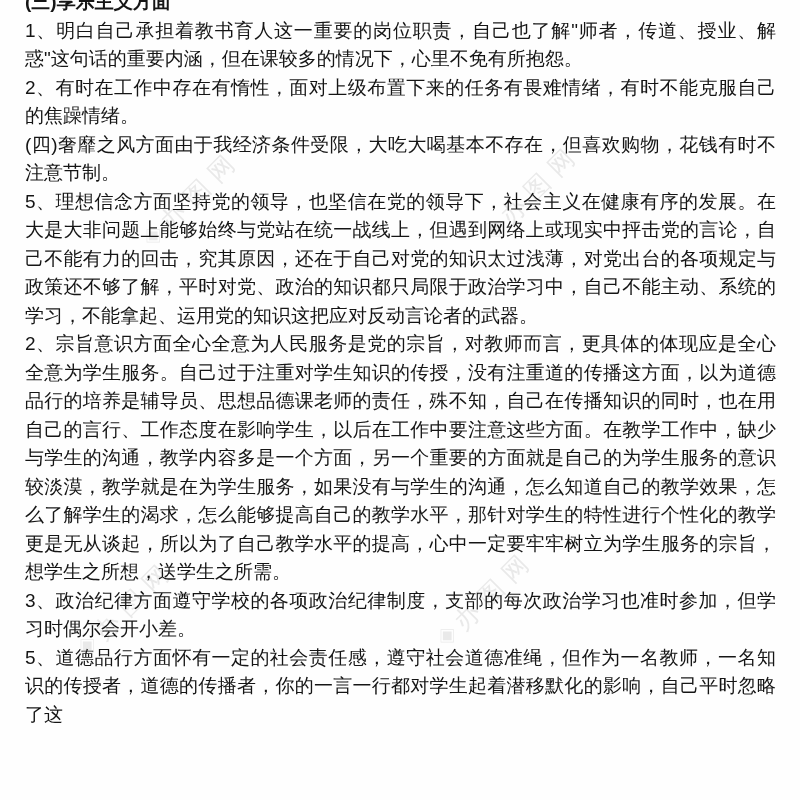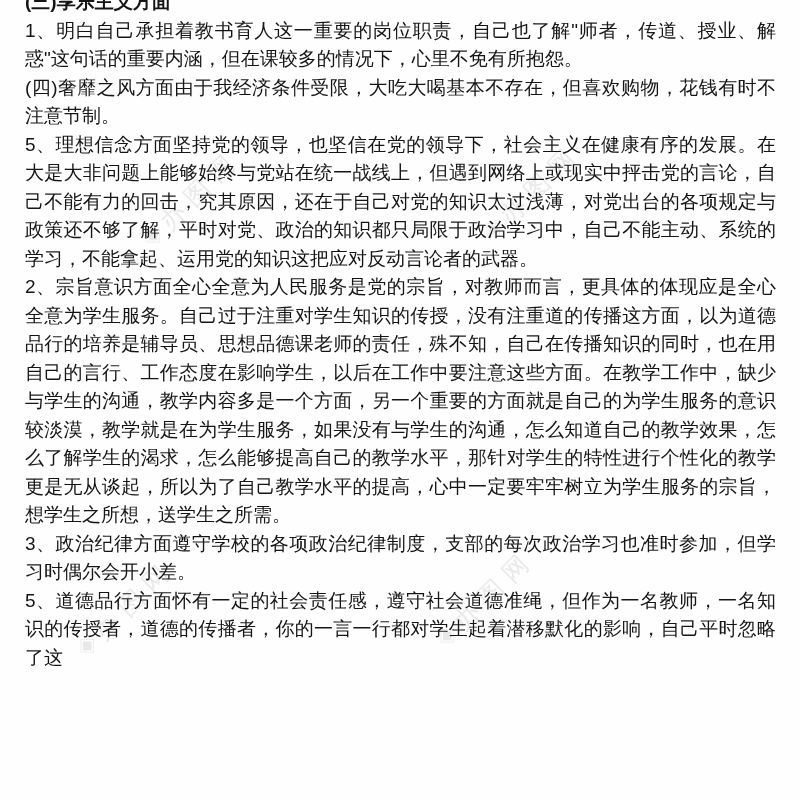--- a/index.html
+++ b/index.html
@@ -84,20 +84,21 @@
       <span class="wm-logo">◈</span><span>办图网</span>
     </div>
     <div class="wm wm-d">
       <span class="wm-logo">◈</span><span>办图网</span>
     </div>
   </div>
 
   <div class="content">
     <p class="heading">(三)享乐主义方面</p>
     <p class="body">1、明白自己承担着教书育人这一重要的岗位职责，自己也了解"师者，传道、授业、解惑"这句话的重要内涵，但在课较多的情况下，心里不免有所抱怨。</p>
+    <p class="body">2、有时在工作中存在有惰性，面对上级布置下来的任务有畏难情绪，有时不能克服自己的焦躁情绪。</p>
     <p class="body">(四)奢靡之风方面由于我经济条件受限，大吃大喝基本不存在，但喜欢购物，花钱有时不注意节制。</p>
     <p class="body">5、理想信念方面坚持党的领导，也坚信在党的领导下，社会主义在健康有序的发展。在大是大非问题上能够始终与党站在统一战线上，但遇到网络上或现实中抨击党的言论，自己不能有力的回击，究其原因，还在于自己对党的知识太过浅薄，对党出台的各项规定与政策还不够了解，平时对党、政治的知识都只局限于政治学习中，自己不能主动、系统的学习，不能拿起、运用党的知识这把应对反动言论者的武器。</p>
     <p class="body">2、宗旨意识方面全心全意为人民服务是党的宗旨，对教师而言，更具体的体现应是全心全意为学生服务。自己过于注重对学生知识的传授，没有注重道的传播这方面，以为道德品行的培养是辅导员、思想品德课老师的责任，殊不知，自己在传播知识的同时，也在用自己的言行、工作态度在影响学生，以后在工作中要注意这些方面。在教学工作中，缺少与学生的沟通，教学内容多是一个方面，另一个重要的方面就是自己的为学生服务的意识较淡漠，教学就是在为学生服务，如果没有与学生的沟通，怎么知道自己的教学效果，怎么了解学生的渴求，怎么能够提高自己的教学水平，那针对学生的特性进行个性化的教学更是无从谈起，所以为了自己教学水平的提高，心中一定要牢牢树立为学生服务的宗旨，想学生之所想，送学生之所需。</p>
     <p class="body">3、政治纪律方面遵守学校的各项政治纪律制度，支部的每次政治学习也准时参加，但学习时偶尔会开小差。</p>
     <p class="body">5、道德品行方面怀有一定的社会责任感，遵守社会道德准绳，但作为一名教师，一名知识的传授者，道德的传播者，你的一言一行都对学生起着潜移默化的影响，自己平时忽略了这</p>
   </div>
 
 </div>
 
 </body></html>

